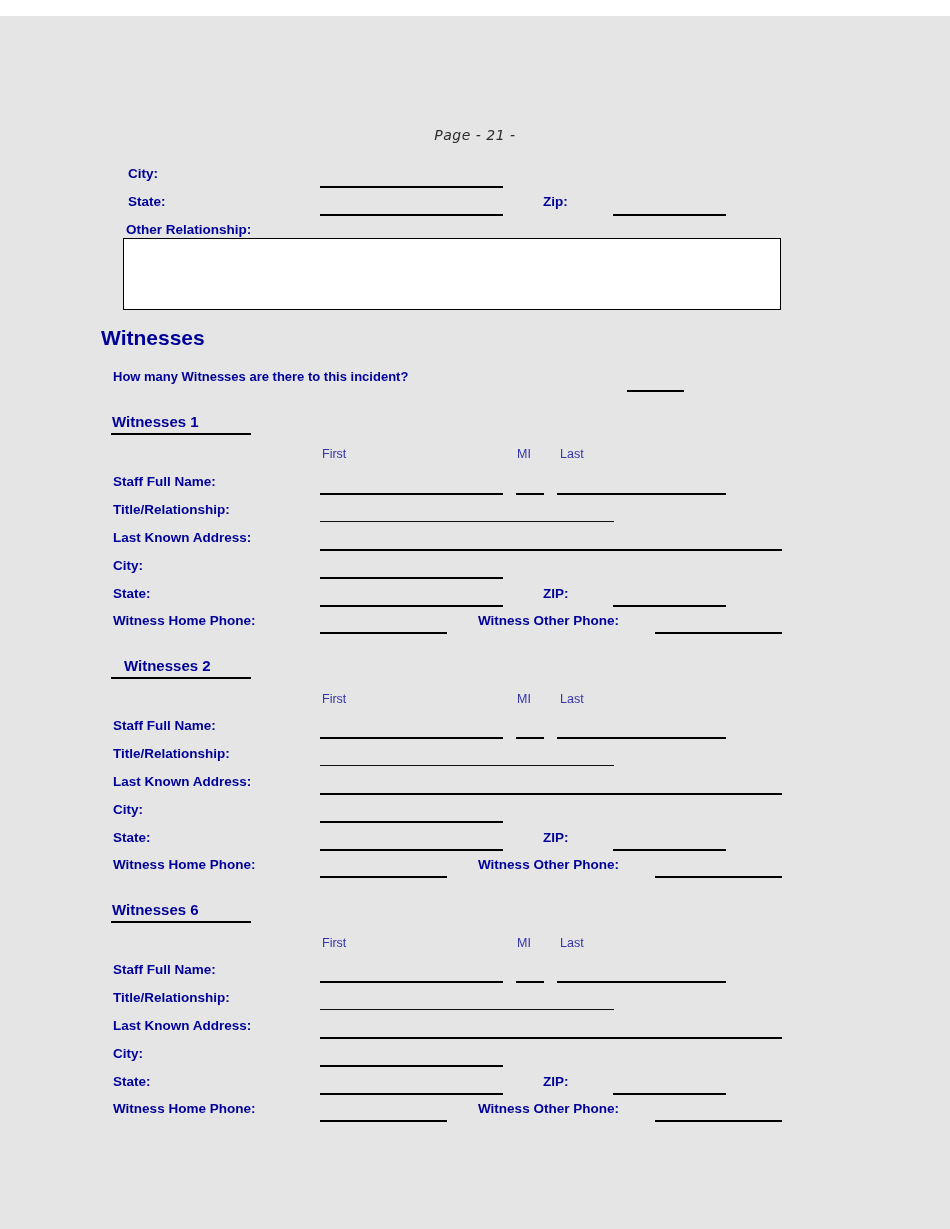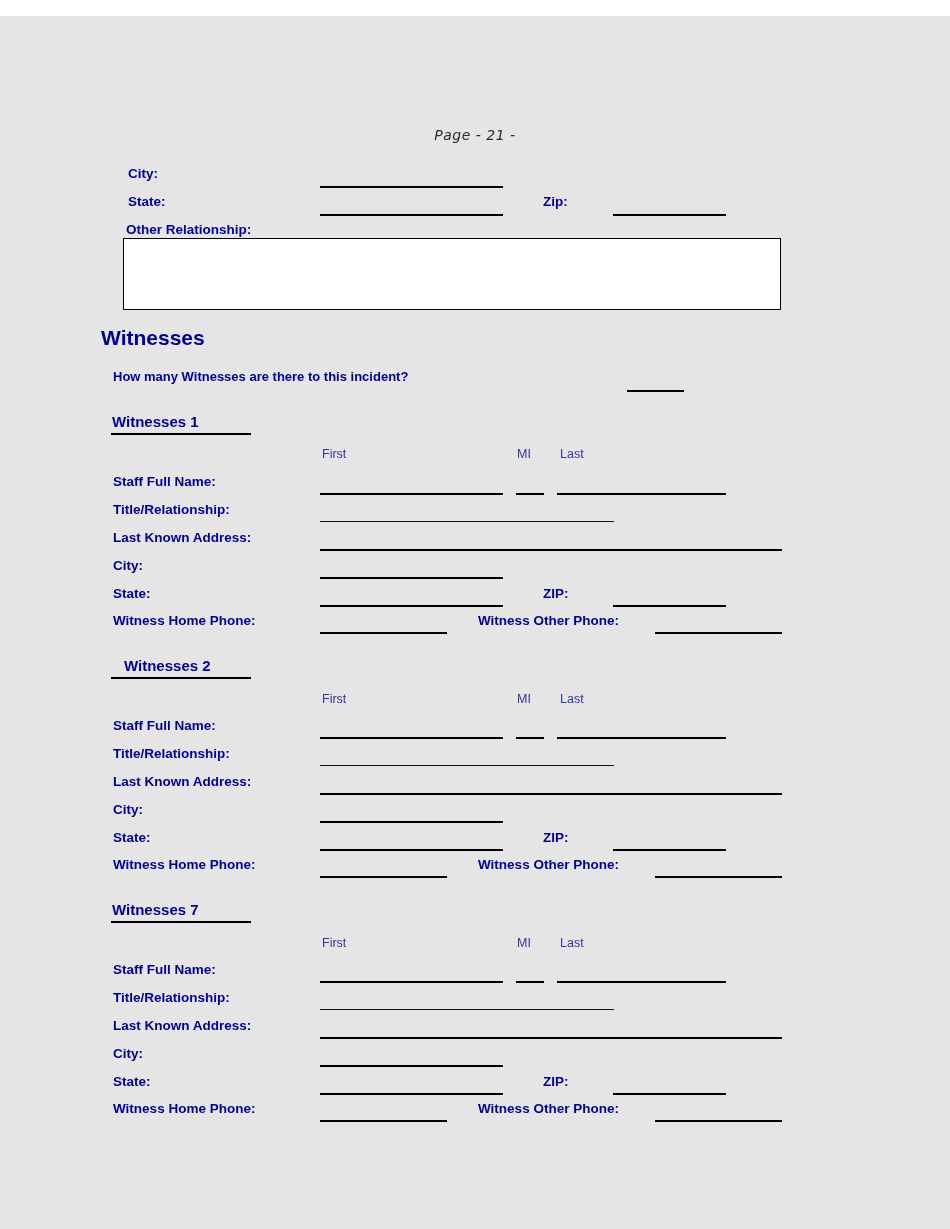--- a/index.html
+++ b/index.html
@@ -176,21 +176,21 @@
   <div class="lbl" style="left:113px; top:814px;">State:</div>
   <div class="rule" style="left:320px; top:833px; width:183px;"></div>
   <div class="lbl" style="left:543px; top:814px;">ZIP:</div>
   <div class="rule" style="left:613px; top:833px; width:113px;"></div>
 
   <div class="lbl" style="left:113px; top:841px;">Witness Home Phone:</div>
   <div class="rule" style="left:320px; top:860px; width:127px;"></div>
   <div class="lbl" style="left:478px; top:841px;">Witness Other Phone:</div>
   <div class="rule" style="left:655px; top:860px; width:127px;"></div>
 
-  <div class="sub-title" style="left:112px; top:884px;">Witnesses 7</div>
+  <div class="sub-title" style="left:112px; top:884px;">Witnesses 6</div>
   <div class="heading-rule" style="left:111px; top:905px; width:140px;"></div>
 
   <div class="colhdr" style="left:322px; top:920px;">First</div>
   <div class="colhdr" style="left:517px; top:920px;">MI</div>
   <div class="colhdr" style="left:560px; top:920px;">Last</div>
 
   <div class="lbl" style="left:113px; top:946px;">Staff Full Name:</div>
   <div class="rule" style="left:320px; top:965px; width:183px;"></div>
   <div class="rule" style="left:516px; top:965px; width:28px;"></div>
   <div class="rule" style="left:557px; top:965px; width:169px;"></div>

